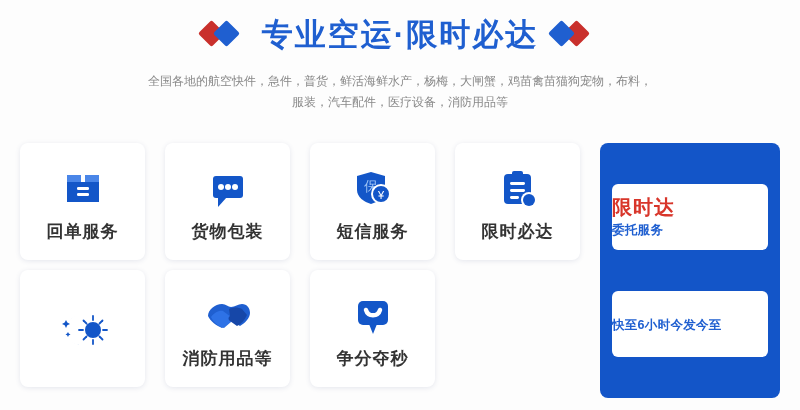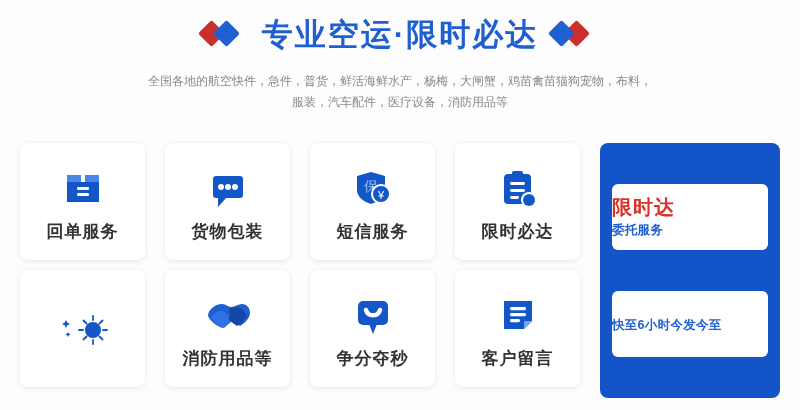--- a/index.html
+++ b/index.html
@@ -274,32 +274,20 @@
       <div class="card-icon">
         <svg width="50" height="50" viewBox="0 0 50 50">
           <rect x="10" y="11" width="30" height="24" rx="5" fill="#1356c8"></rect>
           <path d="M21 34 L25 44 L29 34 Z" fill="#1356c8"></path>
           <path d="M18 20 C20 27 30 27 32 20" stroke="#ffffff" stroke-width="4.5" fill="none" stroke-linecap="round"></path>
         </svg>
       </div>
       <div class="card-label">争分夺秒</div>
     </div>
 
-    <div class="card">
-      <div class="card-icon">
-        <svg width="50" height="50" viewBox="0 0 50 50">
-          <path d="M11 11 h28 v20 l-8 8 h-20 z" fill="#1356c8"></path>
-          <path d="M39 31 l-8 8 v-8 z" fill="#6fa3ee"></path>
-          <rect x="17" y="17" width="16" height="3.2" rx="1.4" fill="#ffffff"></rect>
-          <rect x="17" y="23" width="16" height="3.2" rx="1.4" fill="#ffffff"></rect>
-          <rect x="17" y="29" width="10" height="3.2" rx="1.4" fill="#ffffff"></rect>
-        </svg>
-      </div>
-      <div class="card-label">客户留言</div>
-    </div>
 
   </div>
 
   <div class="promo-panel">
 
     <div class="promo-item">
       <div class="promo-title">限时达</div>
       <div class="promo-sub">委托服务</div>
     </div>
 

